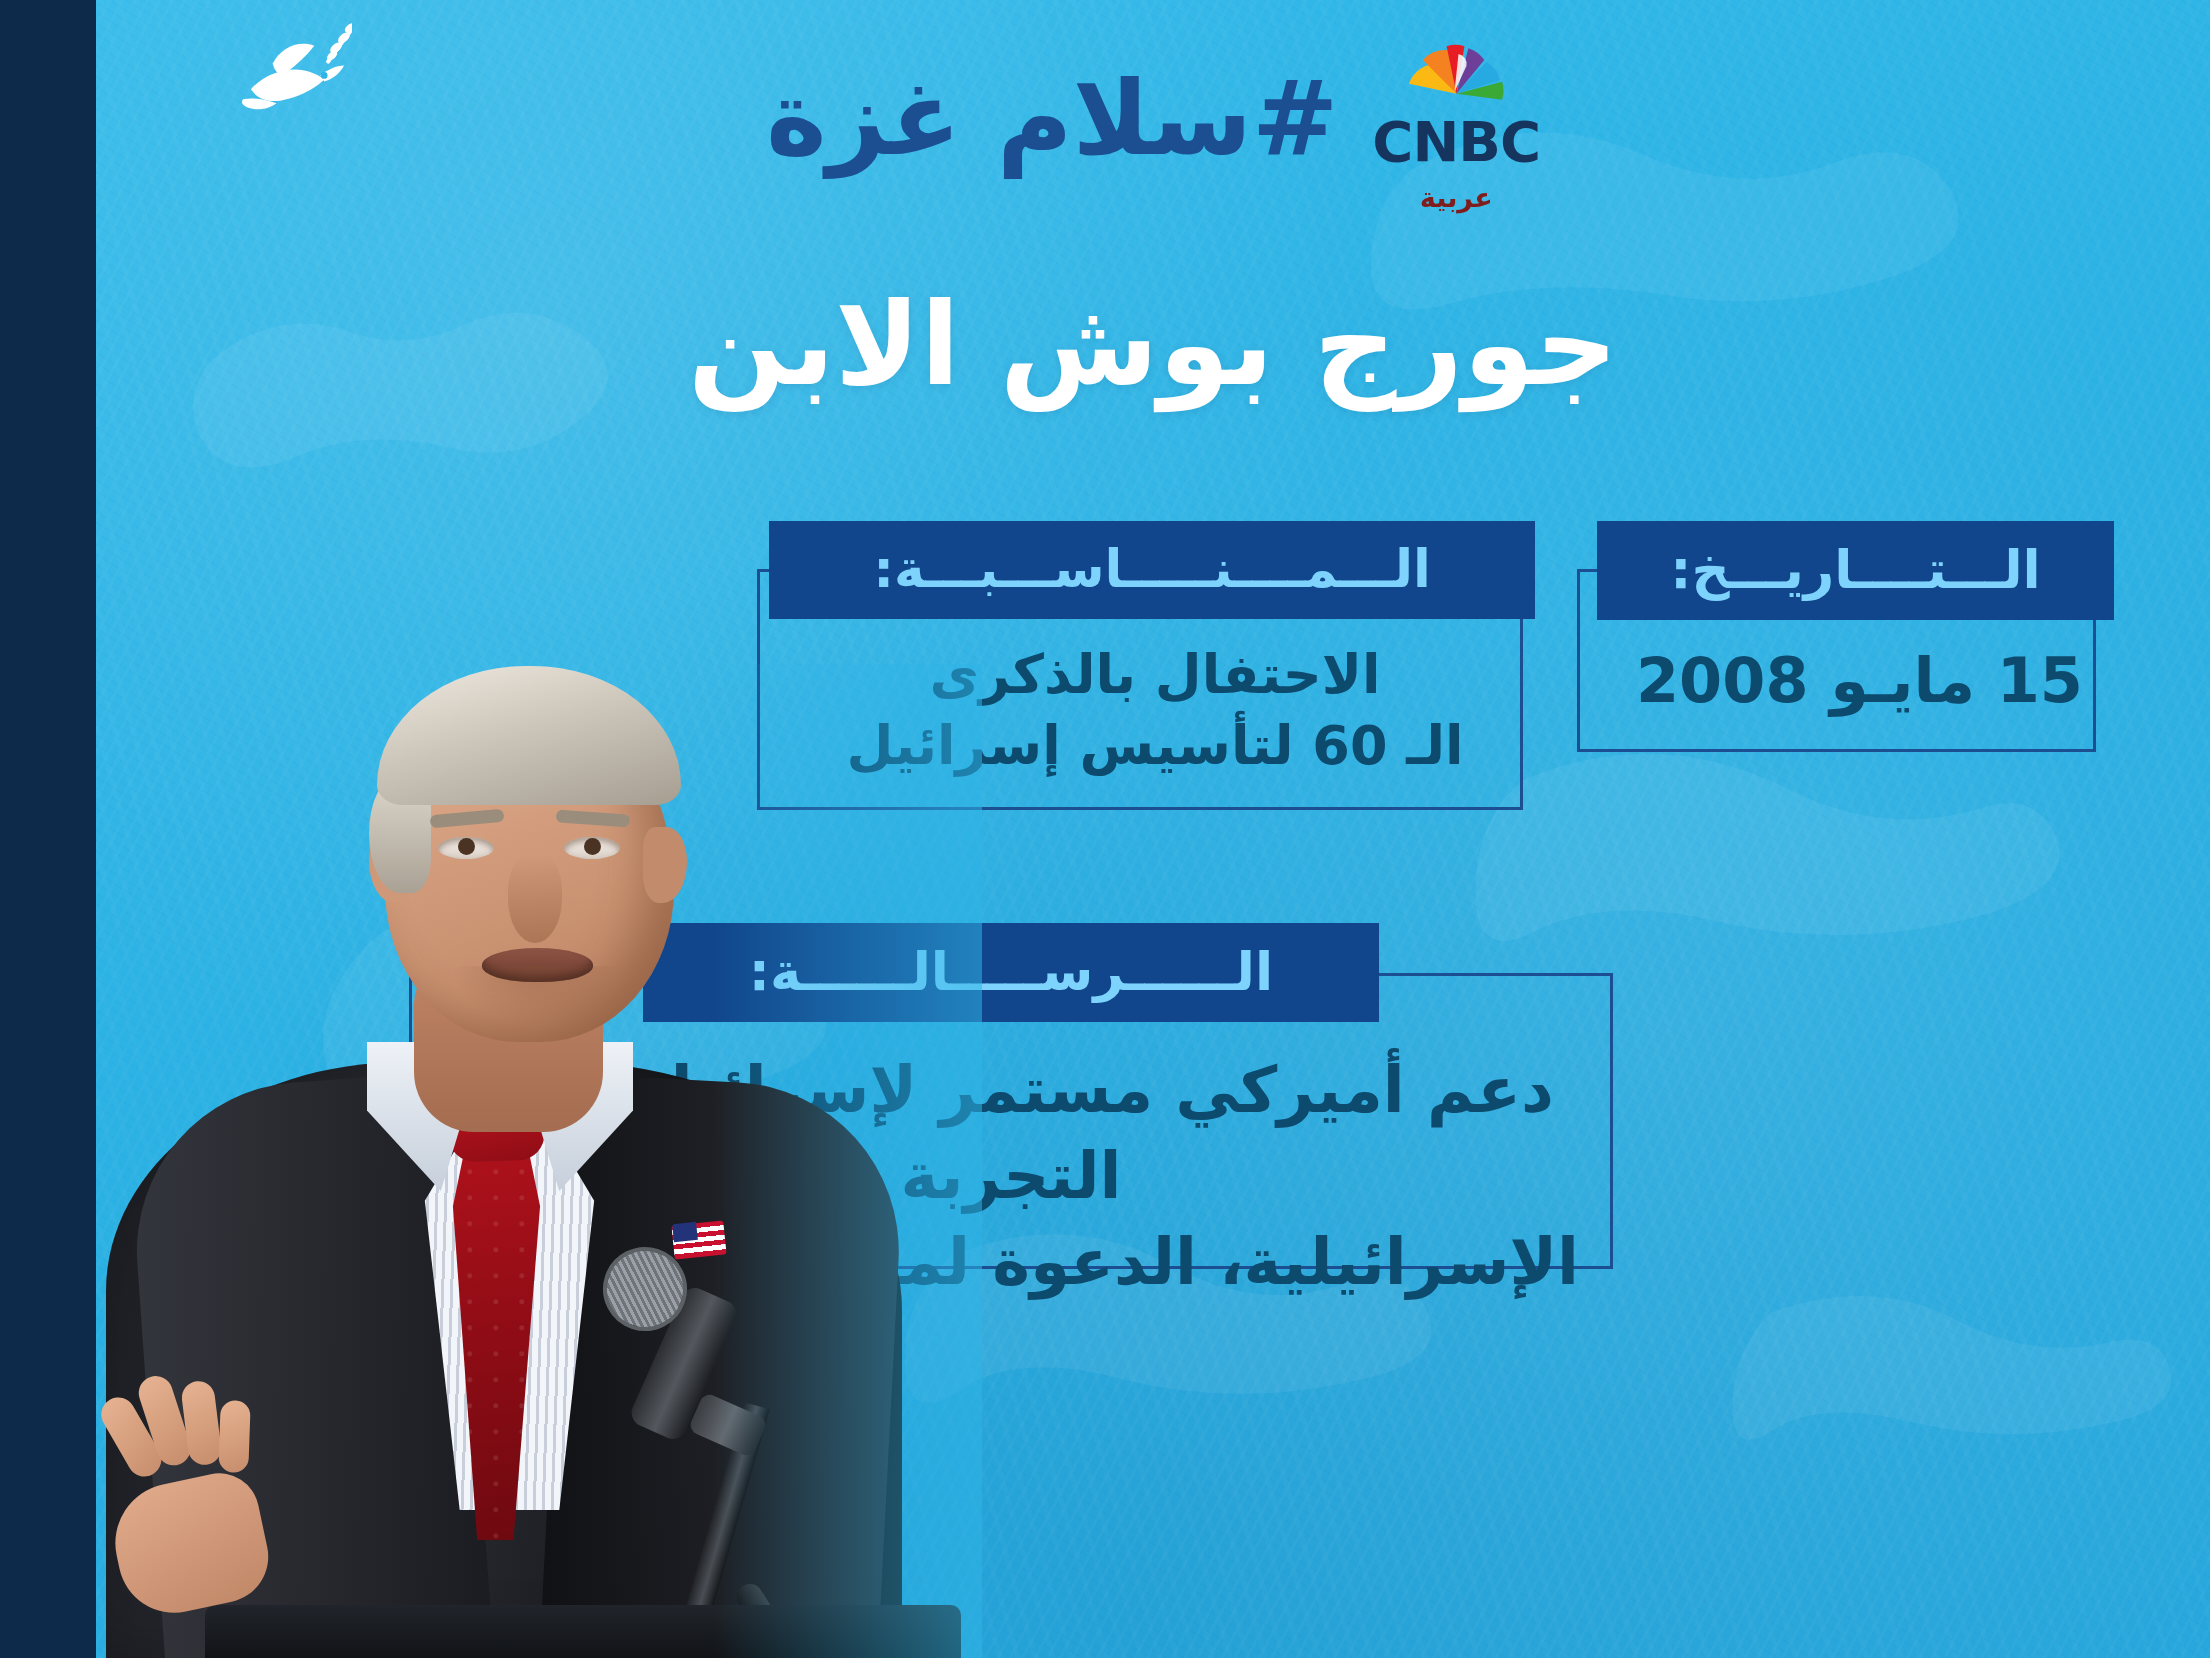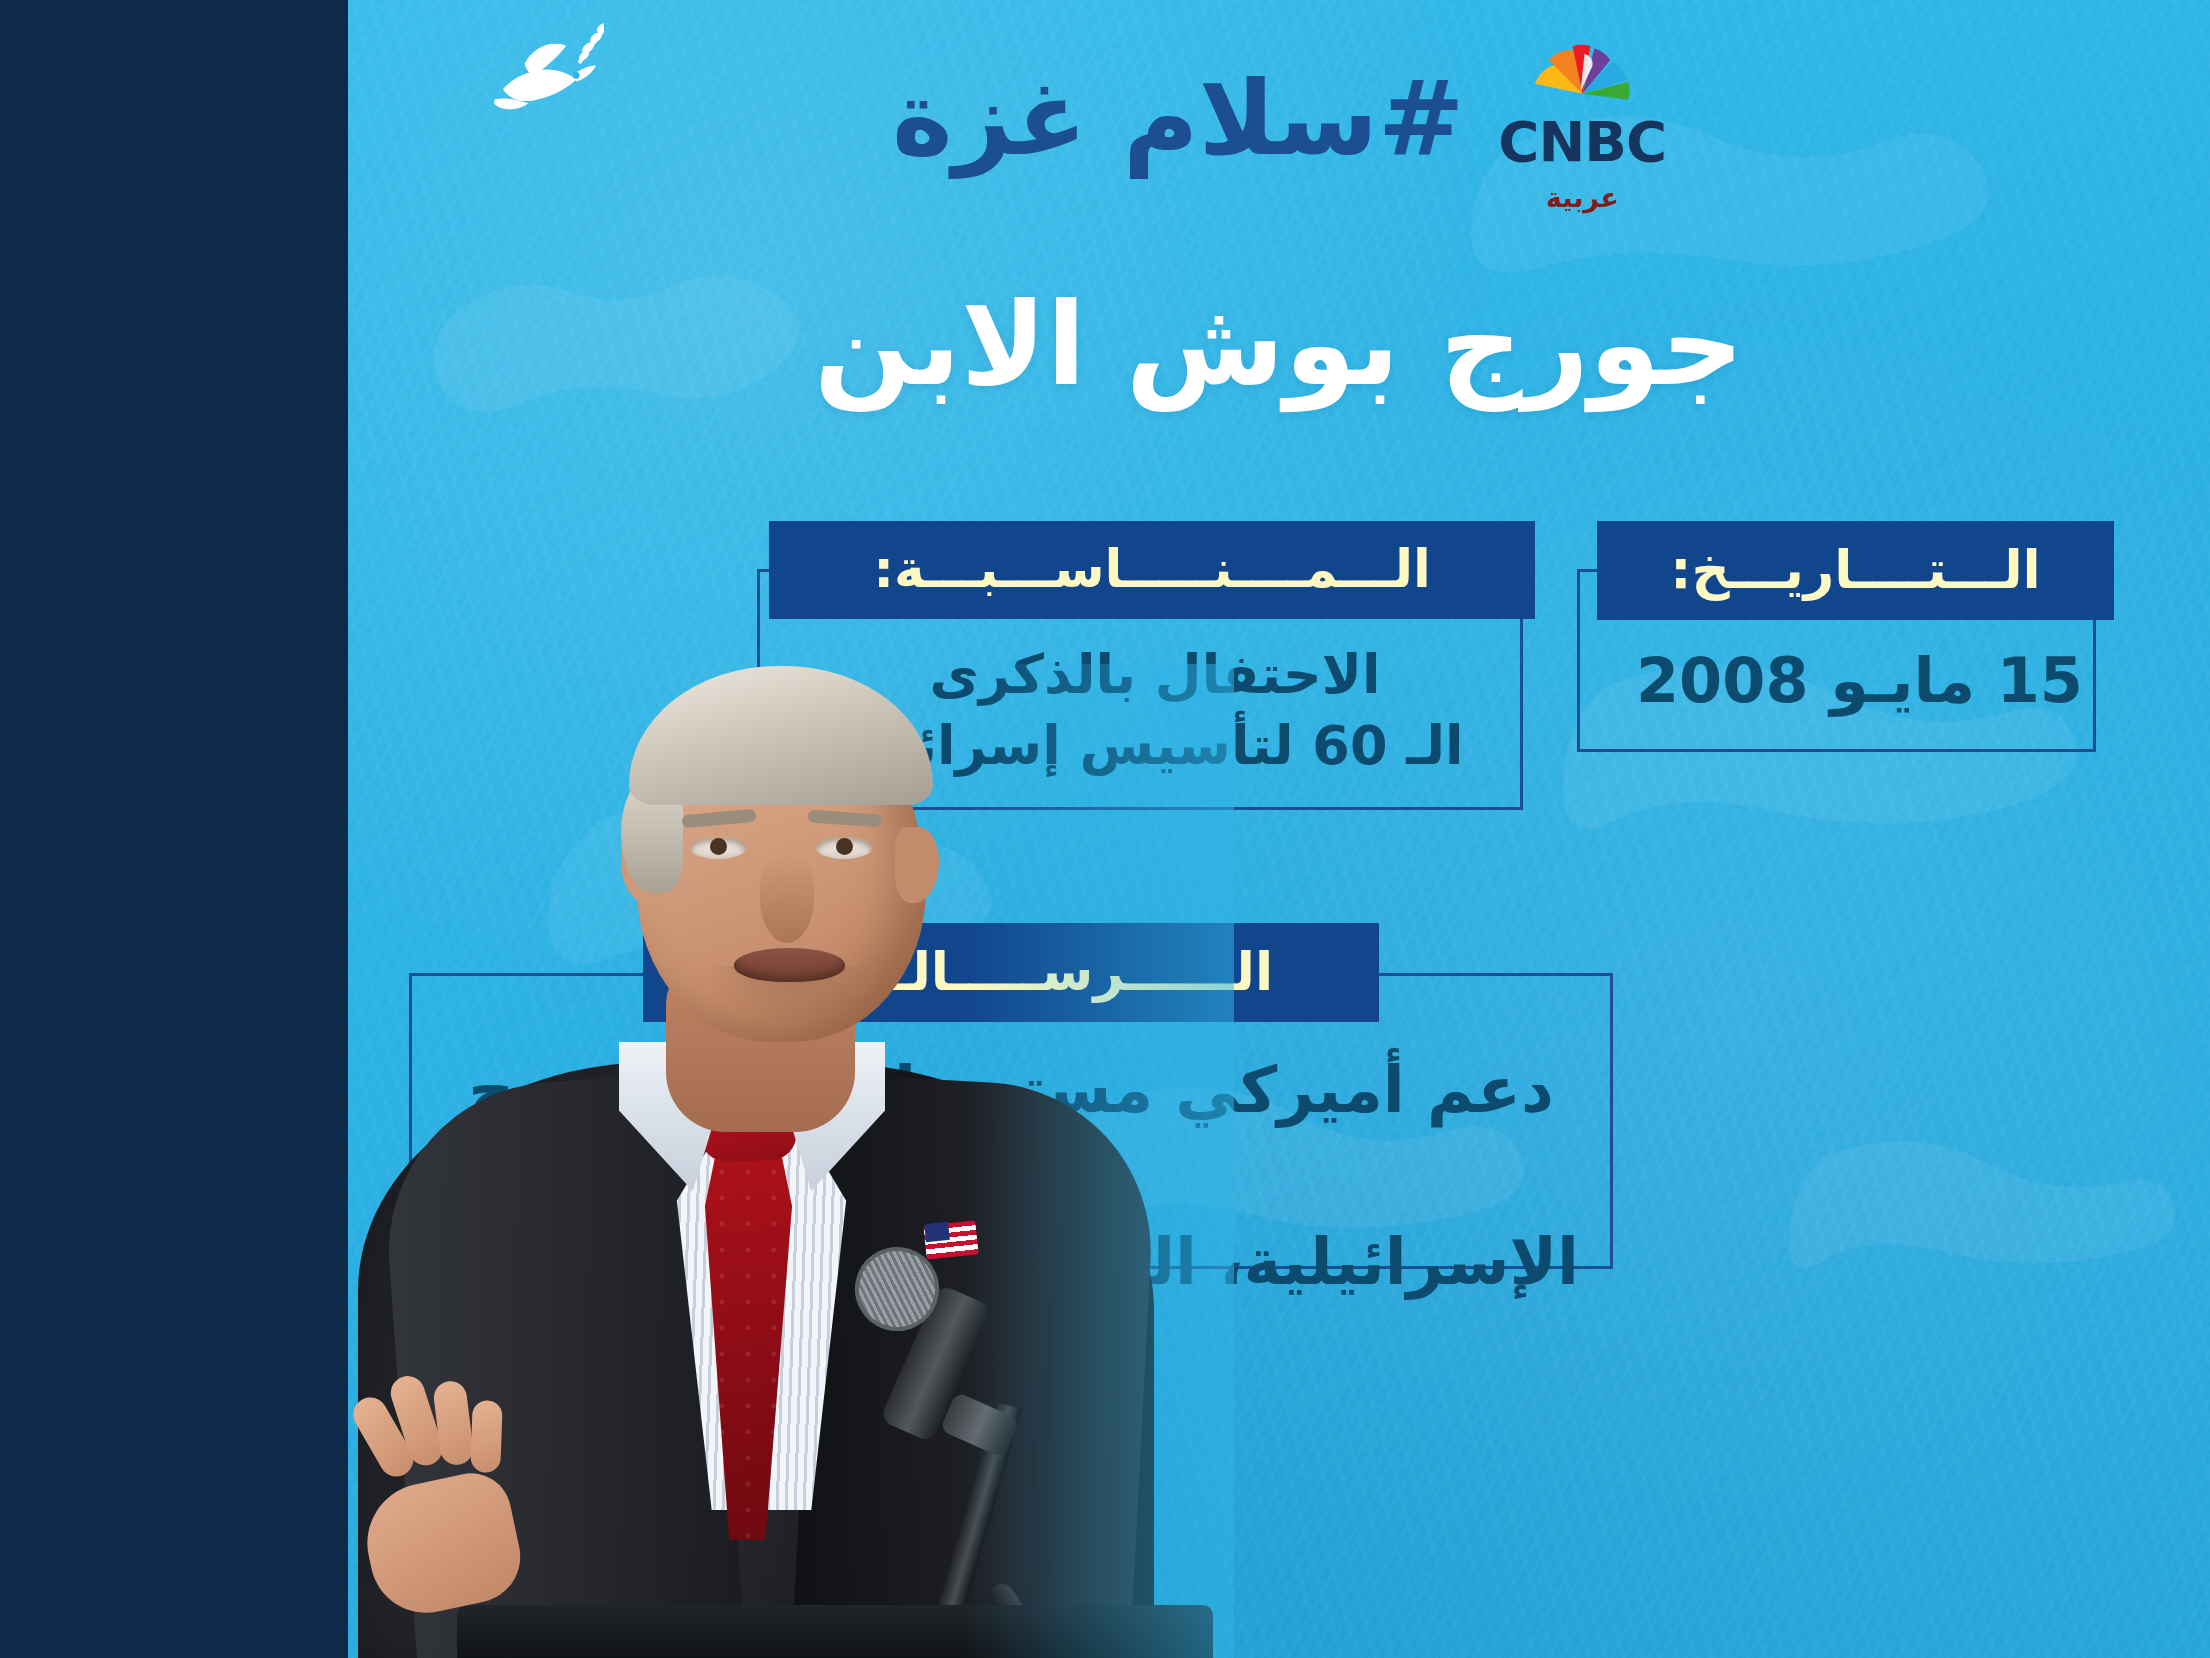--- a/index.html
+++ b/index.html
@@ -5,21 +5,21 @@
 <style>
   html, body {
     margin: 0;
     padding: 0;
     background: #0d2a4a;
   }
   * { box-sizing: border-box; }
 
   .poster {
     position: relative;
-    width: 1862px;
+    width: 2114px;
     height: 1659px;
     overflow: hidden;
     font-family: "DejaVu Sans", "Liberation Sans", sans-serif;
     background: #2eb4e6;
   }
 
   
   .bg-base {
     position: absolute; inset: 0;
     background:
@@ -113,21 +113,21 @@
   .card-frame {
     position: absolute;
     inset: 0;
     border: 3px solid #1b4f91;
     top: 48px;
   }
   .card-label {
     position: relative;
     z-index: 3;
     background: #11468c;
-    color: #fef9c3;
+    color: #7dd3fc;
     font-size: 54px;
     font-weight: 800;
     line-height: 1;
     padding: 22px 26px 24px 26px;
     text-align: center;
     white-space: nowrap;
     letter-spacing: 0px;
   }
   .card-body {
     position: relative;

